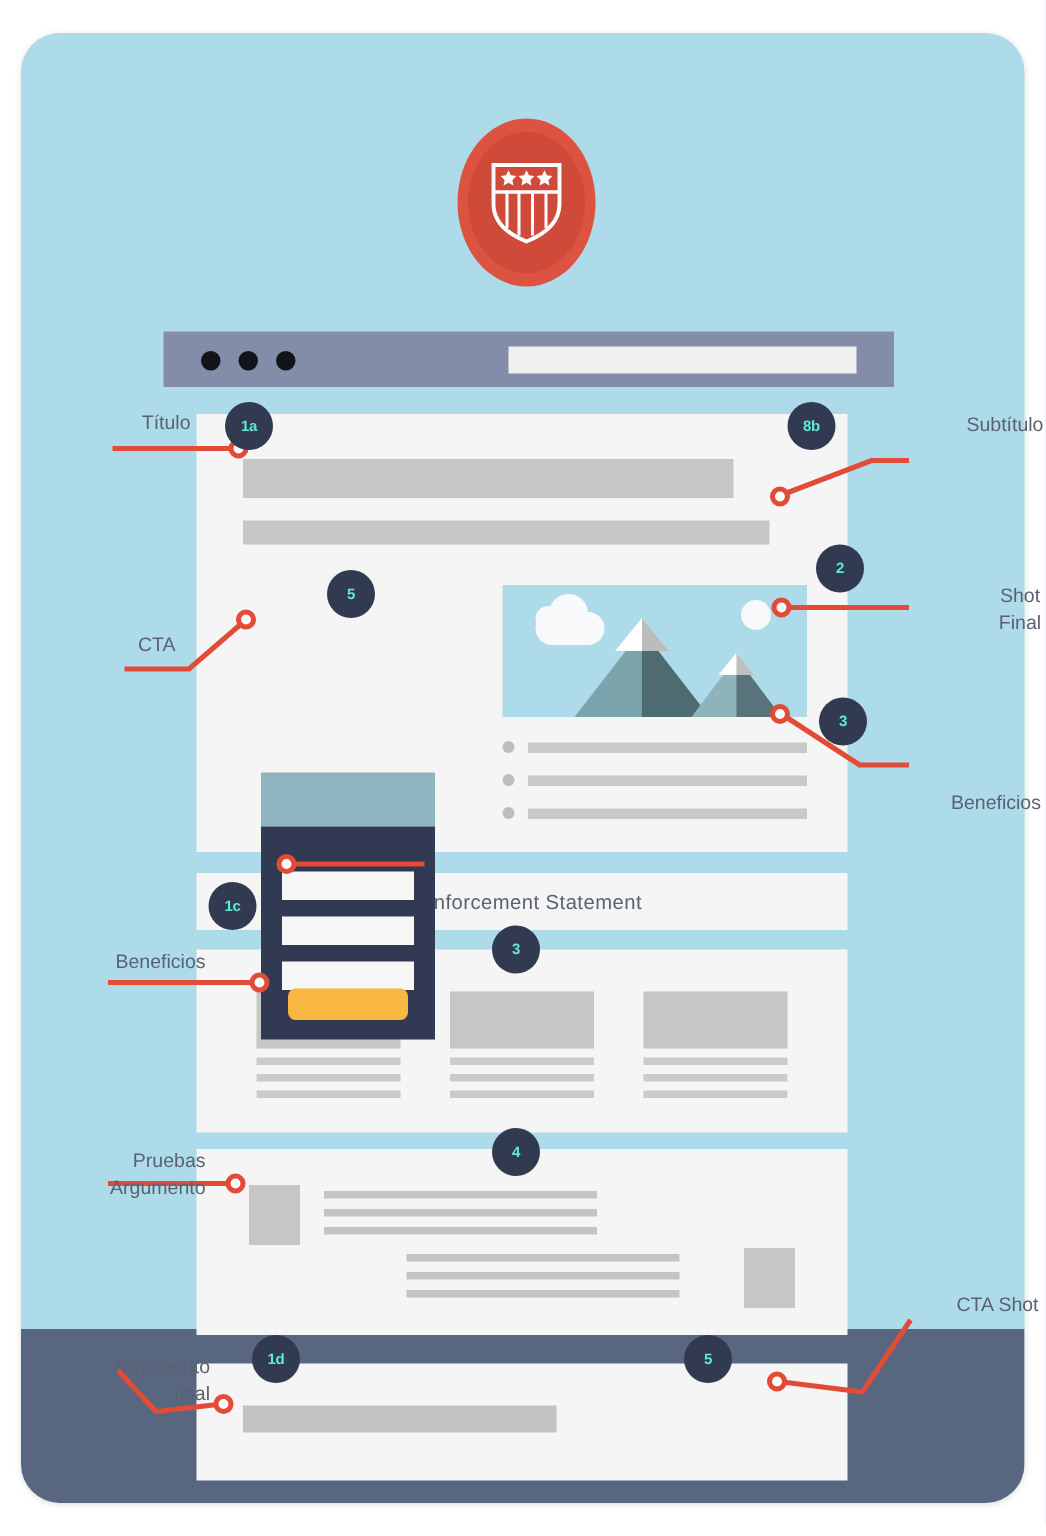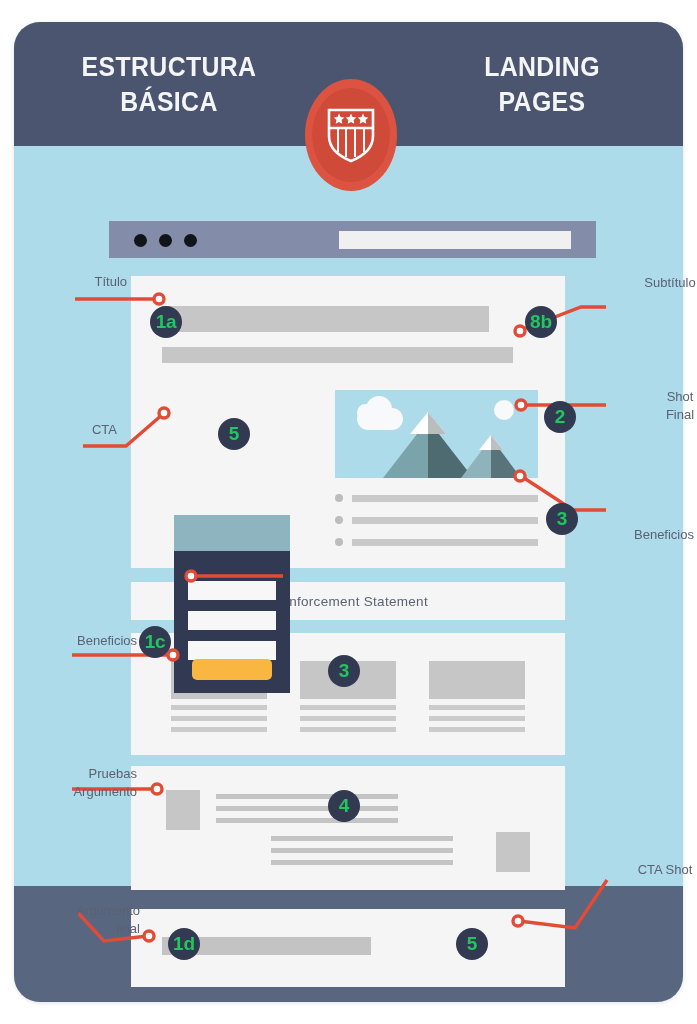--- a/index.html
+++ b/index.html
@@ -117,49 +117,39 @@
   #sp-l1{left:85px;top:28px;width:182px;}
   #sp-l2{left:140px;top:70px;width:182px;}
   .sp-lines .ln{height:5px;background:#c4c4c4;margin-bottom:7px;}
 
   
   #fa-bar{position:absolute;left:31px;top:28px;width:209px;height:18px;background:#c3c3c3;}
 
   
   .num{
     position:absolute;width:32px;height:32px;border-radius:50%;background:#323a52;
-    color:#22c55e;font-size:19px;font-weight:bold;display:flex;align-items:center;
-    justify-content:center;z-index:9;letter-spacing:-.2px;margin-top:38px;
+    color:#5eead4;font-size:10px;font-weight:bold;display:flex;align-items:center;
+    justify-content:center;z-index:9;letter-spacing:-.2px;
   }
 
   
   .cal{
     position:absolute;color:#5a6272;font-size:13px;line-height:1.35;z-index:8;padding-left:32px;
   }
   .cal.r{text-align:center;}
   .cal.l{text-align:right;}
 
   
   #wires{position:absolute;left:0;top:0;width:697px;height:1024px;z-index:7;pointer-events:none;}
 </style>
 </head>
 <body>
 
 <div id="poster">
 
-  <div id="header">
-    <div id="hdr-left" class="hdr-title">
-      <div>ESTRUCTURA</div>
-      <div>BÁSICA</div>
-    </div>
-    <div id="hdr-right" class="hdr-title">
-      <div>LANDING</div>
-      <div>PAGES</div>
-    </div>
-  </div>
 
   <div id="badge">
     <div class="ring"></div>
     <svg width="52" height="60" viewBox="0 0 52 60" fill="none" aria-hidden="true">
       <path d="M4 5 H48 V31 C48 45 36 52 26 56 C16 52 4 45 4 31 Z" stroke="#ffffff" stroke-width="2.6" fill="none"></path>
       <line x1="4" y1="23" x2="48" y2="23" stroke="#ffffff" stroke-width="2.4"></line>
       <line x1="13" y1="23" x2="13" y2="47" stroke="#ffffff" stroke-width="2"></line>
       <line x1="21" y1="23" x2="21" y2="52" stroke="#ffffff" stroke-width="2"></line>
       <line x1="30" y1="23" x2="30" y2="52" stroke="#ffffff" stroke-width="2"></line>
       <line x1="39" y1="23" x2="39" y2="47" stroke="#ffffff" stroke-width="2"></line>

